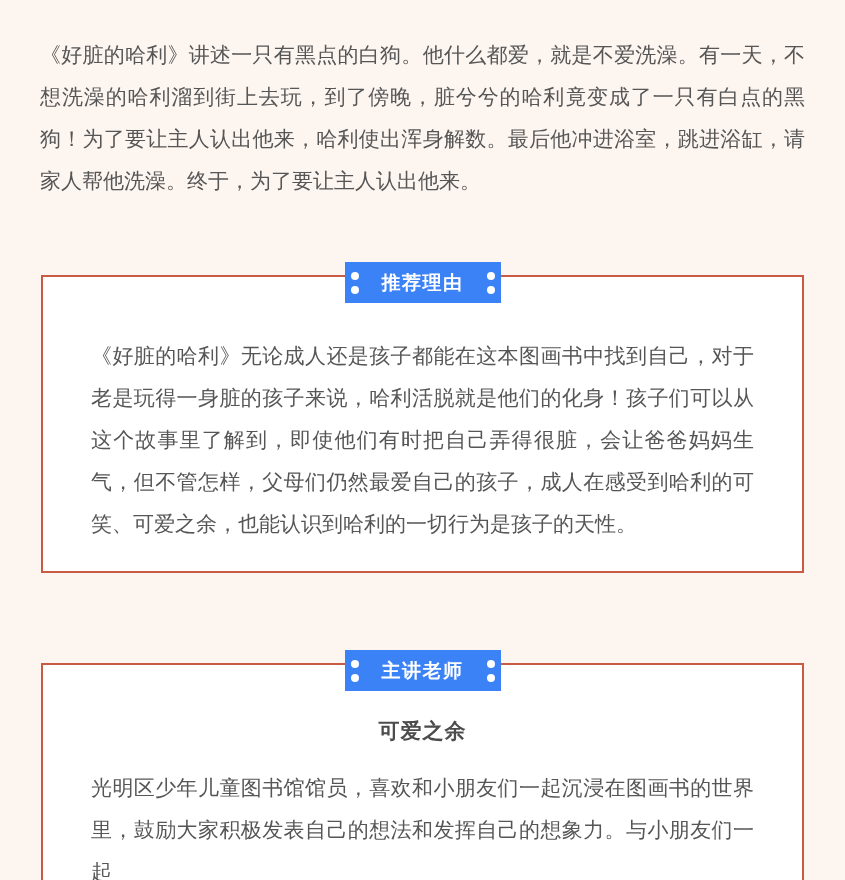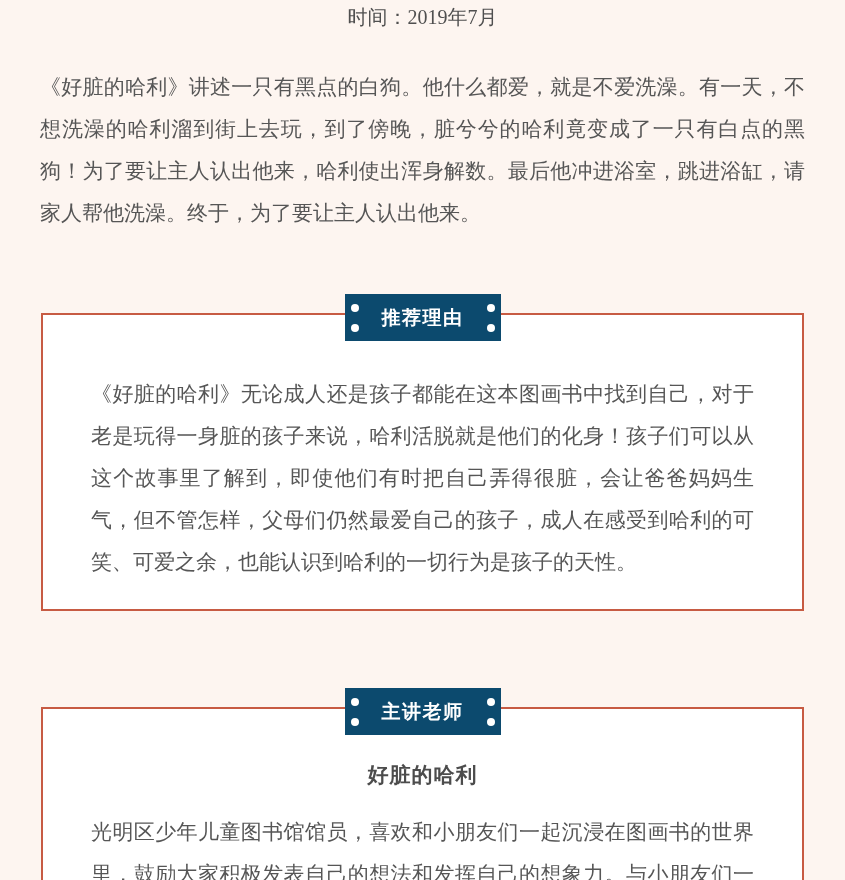--- a/index.html
+++ b/index.html
@@ -25,23 +25,23 @@
     line-height: 42px;
     color: #565656;
     text-align: justify;
   }
   .section { margin-top: 60px; }
   .section.teacher { margin-top: 77px; }
   .banner {
     position: relative;
     z-index: 2;
     width: 156px;
-    height: 47px;
+    height: 41px;
     margin: 0 auto -28px auto;
-    background: #0c4a6e;
+    background: #3b82f6;
     display: flex;
     align-items: center;
     justify-content: center;
   }
   .banner-text {
     color: #ffffff;
     font-size: 19px;
     font-weight: bold;
     letter-spacing: 1.5px;
   }
@@ -81,21 +81,20 @@
     letter-spacing: 1px;
     color: #4c4c4c;
   }
   .teacher-box .box-text { margin-top: 22px; }
 </style>
 </head>
 <body>
 
 <div class="page">
 
-  <div class="time-line">时间：2019年7月</div>
 
   <p class="intro">《好脏的哈利》讲述一只有黑点的白狗。他什么都爱，就是不爱洗澡。有一天，不想洗澡的哈利溜到街上去玩，到了傍晚，脏兮兮的哈利竟变成了一只有白点的黑狗！为了要让主人认出他来，哈利使出浑身解数。最后他冲进浴室，跳进浴缸，请家人帮他洗澡。终于，为了要让主人认出他来。</p>
 
   <section class="section recommendation">
     <div class="banner">
       <span class="dot tl"></span>
       <span class="dot bl"></span>
       <span class="dot tr"></span>
       <span class="dot br"></span>
       <span class="banner-text">推荐理由</span>
@@ -107,18 +106,18 @@
 
   <section class="section teacher">
     <div class="banner">
       <span class="dot tl"></span>
       <span class="dot bl"></span>
       <span class="dot tr"></span>
       <span class="dot br"></span>
       <span class="banner-text">主讲老师</span>
     </div>
     <div class="box teacher-box">
-      <h3 class="speaker-name">好脏的哈利</h3>
+      <h3 class="speaker-name">可爱之余</h3>
       <p class="box-text">光明区少年儿童图书馆馆员，喜欢和小朋友们一起沉浸在图画书的世界里，鼓励大家积极发表自己的想法和发挥自己的想象力。与小朋友们一起</p>
     </div>
   </section>
 
 </div>
 
 </body></html>

